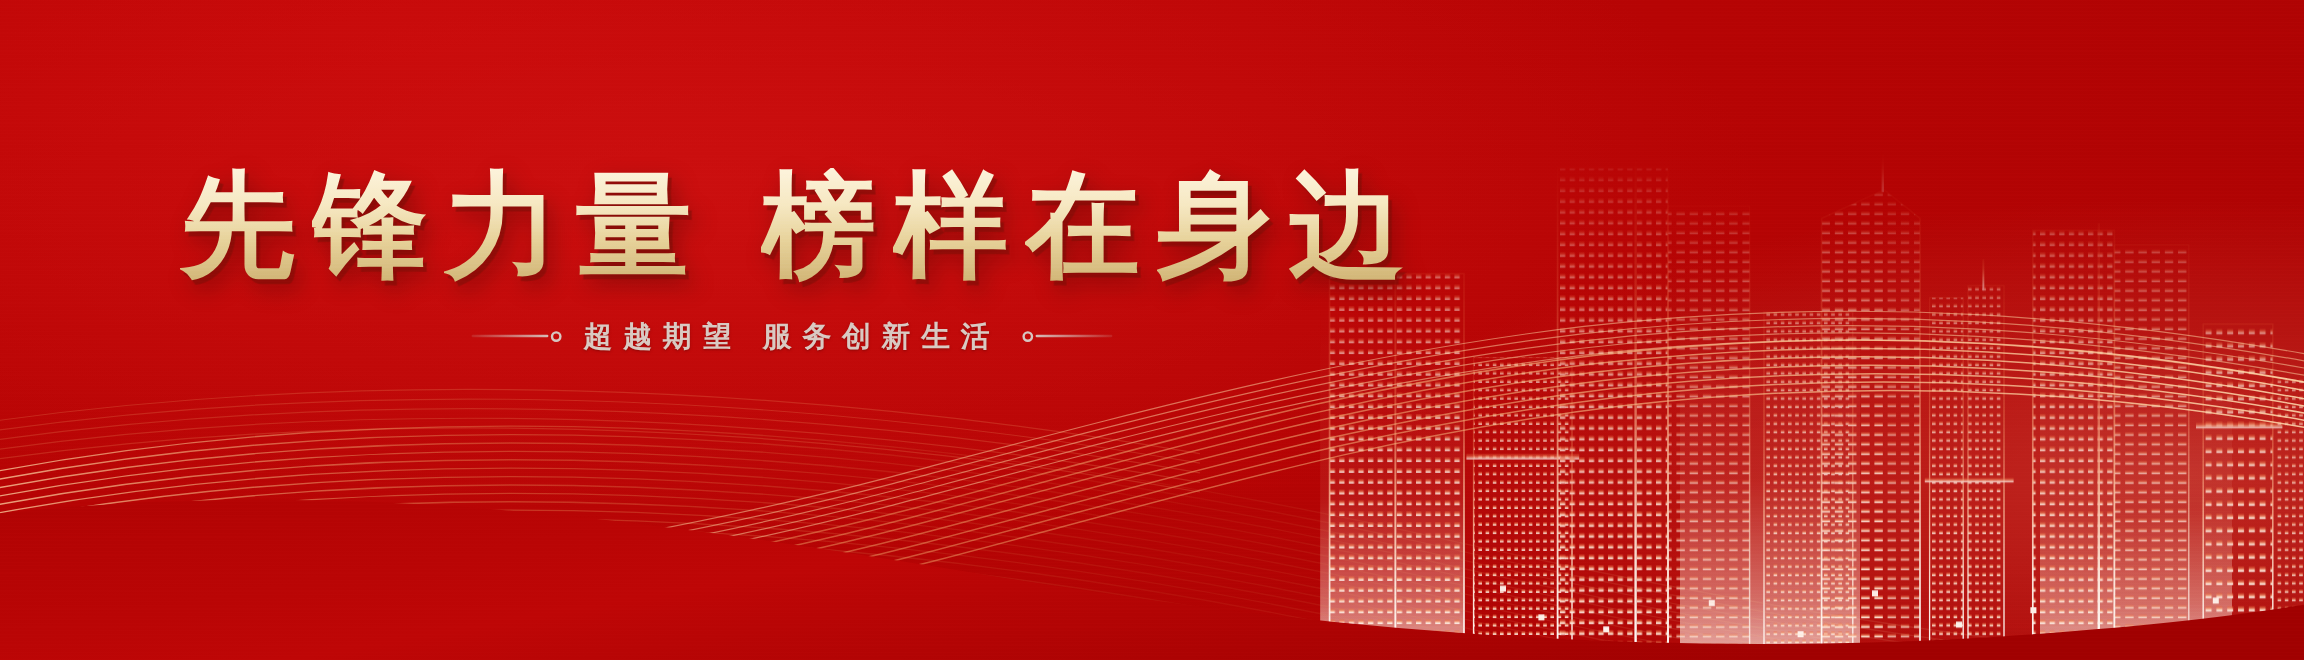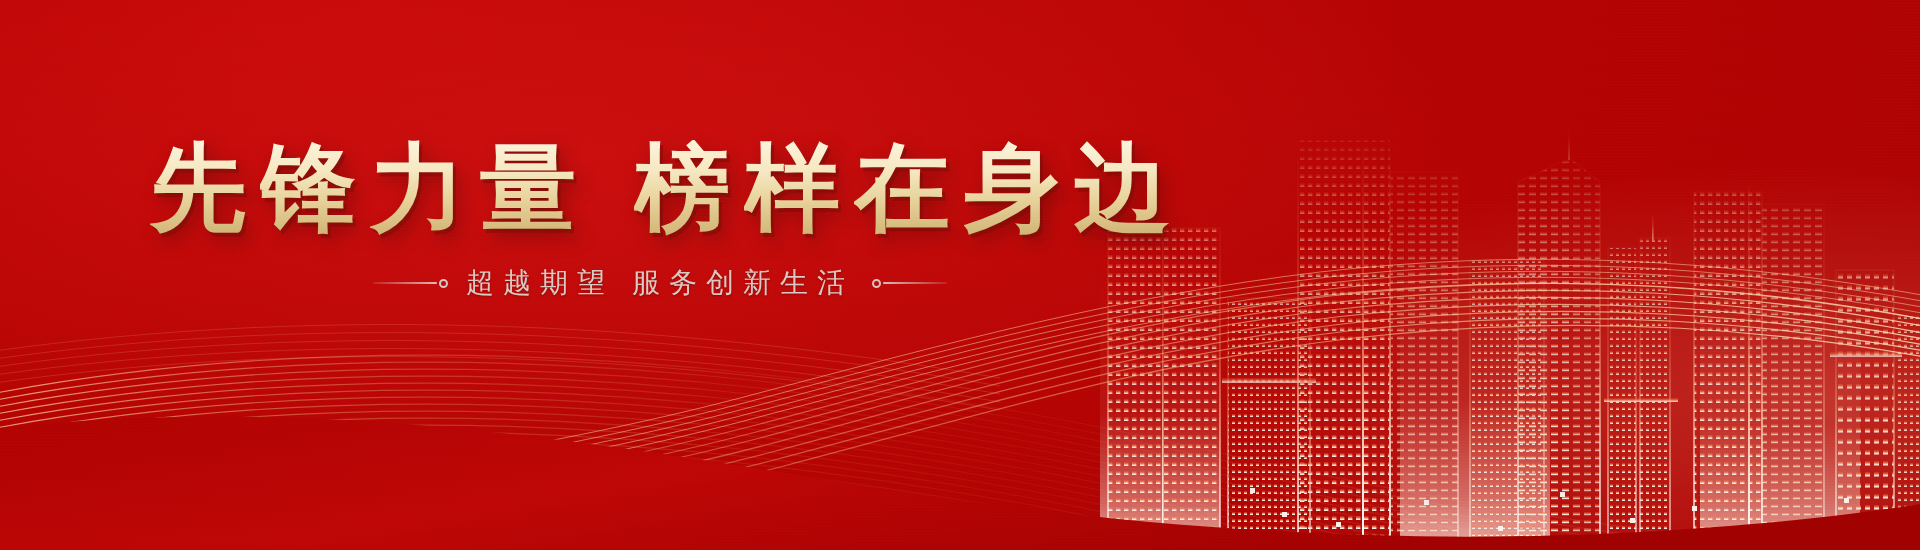--- a/index.html
+++ b/index.html
@@ -82,22 +82,22 @@
   .headline .ch:last-child{ margin-right:0; }
 
   .subline{
     margin-top:28px;
     display:flex;
     align-items:center;
     gap:16px;
   }
   .sub-text{
     font-family:"DejaVu Sans","Liberation Sans",sans-serif;
-    font-size:28px;
-    font-weight:400;
+    font-size:24px;
+    font-weight:700;
     letter-spacing:9px;
     color:#d9c9c2;
     text-shadow:0 1px 2px rgba(90,6,4,.5);
     white-space:nowrap;
   }
   .deco{
     display:flex; align-items:center; gap:0;
   }
   .deco .bar{
     width:64px; height:2px;

